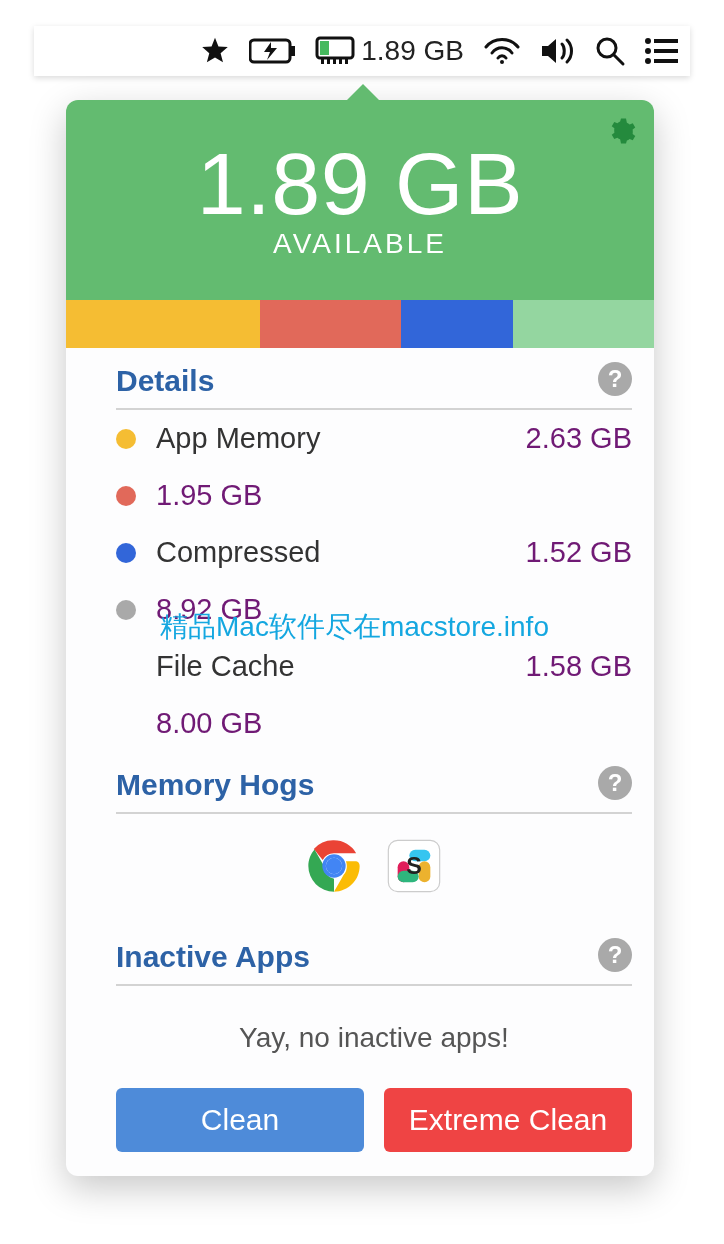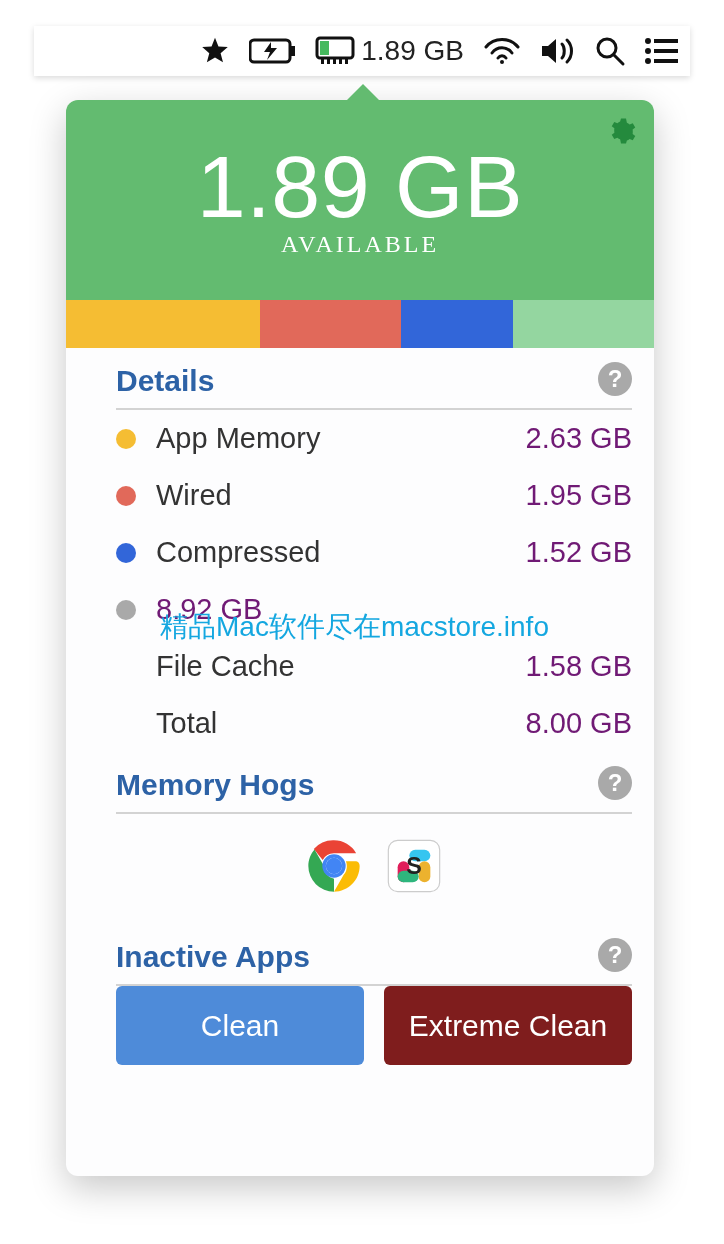--- a/index.html
+++ b/index.html
@@ -22,44 +22,44 @@
   .arrow-up {
     position:absolute; left:280px; top:-16px;
     width:0;height:0;border-left:17px solid transparent;border-right:17px solid transparent;border-bottom:17px solid #63bb70;
   }
   .header {
     height:200px; background:#63bb70; border-top-left-radius:12px; border-top-right-radius:12px;
     position:relative; display:flex; flex-direction:column; align-items:center; justify-content:center;
   }
   .gear { position:absolute; right:18px; top:16px; }
   .header-value { color:#fff; font-size:88px; font-weight:300; line-height:1; letter-spacing:0.5px; }
-  .header-label { color:#fff; font-size:24px; letter-spacing:3px; margin-top:0;font-family:Liberation Serif, serif; }
+  .header-label { color:#fff; font-size:28px; letter-spacing:3px; margin-top:0; }
   .usage-bar { height:48px; display:flex; }
   .seg { height:100%; }
 
   .content { padding:0 22px;margin-left:28px; }
   .section { position:relative; }
   .section-title { font-size:30px; font-weight:600; color:#2d62a6; padding:16px 0 10px; border-bottom:2px solid #d3d3d3; }
   .help { position:absolute; right:0; top:14px; width:34px; height:34px; border-radius:50%;
           background:#a9a9a9; color:#fff; font-size:24px; font-weight:700; display:flex;
           align-items:center; justify-content:center; }
   .row { display:flex; align-items:center; font-size:29px; color:#333; padding:12px 0; }
   .dot { width:20px; height:20px; border-radius:50%; margin-right:20px; flex:0 0 20px; }
   .dot.none { background:transparent; }
   .row .label { flex:1; }
   .row .value { font-weight:400; color:#701a75; }
 
   .hogs { display:flex; justify-content:center; gap:24px; padding:24px 0 30px; }
   .hog-icon { width:56px; height:56px; }
 
   .inactive-msg { text-align:center; font-size:28px; color:#555; padding:36px 0 34px; }
   .buttons { display:flex; gap:20px; padding:0 0 10px; }
-  .btn { flex:1; height:79px; border-radius:6px; color:#fff; font-size:30px; display:flex; align-items:center; justify-content:center; }
+  .btn { flex:1; height:64px; border-radius:6px; color:#fff; font-size:30px; display:flex; align-items:center; justify-content:center; }
   .btn-clean   { background:#4e8bd9; }
-  .btn-extreme { background:#7f1d1d; }
+  .btn-extreme { background:#ef4444; }
 
   .watermark { position:absolute; left:94px; top:508px; color:#14a7e0; font-size:28px; pointer-events:none; white-space:nowrap; }
 </style>
 </head>
 <body>
 
 <div class="menubar">
   <div class="item">
     <svg width="32" height="32" viewBox="0 0 24 24">
         <path fill="#111" d="M12 2l2.6 6.6 7 .4-5.4 4.6 1.8 6.8L12 16.9 5.9 20.4l1.8-6.8L2.4 9l7-.4z"></path>
@@ -143,40 +143,38 @@
       <div class="section-title">Details</div>
       <div class="help">?</div>
       <div id="details-rows">
           <div class="row">
             <div class="dot" style="background: rgb(245, 189, 51);"></div>
             <div class="label">App Memory</div>
             <div class="value">2.63 GB</div>
           </div>
           <div class="row">
             <div class="dot" style="background: rgb(225, 105, 90);"></div>
-            <div class="label">Wired</div>
             <div class="value">1.95 GB</div>
           </div>
           <div class="row">
             <div class="dot" style="background: rgb(50, 102, 217);"></div>
             <div class="label">Compressed</div>
             <div class="value">1.52 GB</div>
           </div>
           <div class="row">
             <div class="dot" style="background: rgb(169, 169, 169);"></div>
             <div class="value">8.92 GB</div>
           </div>
           <div class="row">
             <div class="dot none"></div>
             <div class="label">File Cache</div>
             <div class="value">1.58 GB</div>
           </div>
           <div class="row">
             <div class="dot none"></div>
-            <div class="label">Total</div>
             <div class="value">8.00 GB</div>
           </div>
         </div>
     </div>
 
     <div class="section">
       <div class="section-title">Memory Hogs</div>
       <div class="help">?</div>
       <div class="hogs">
         <div class="hog-icon">
@@ -199,20 +197,21 @@
             <rect x="10" y="28" width="18" height="10" rx="5" fill="#2eb67d"></rect>
             <text x="24" y="31" font-size="20" font-family="Arial" font-weight="700" text-anchor="middle" fill="#222">S</text>
           </svg>
         </div>
       </div>
     </div>
 
     <div class="section">
       <div class="section-title">Inactive Apps</div>
       <div class="help">?</div>
+      <div class="inactive-msg">Yay, no inactive apps!</div>
       <div class="buttons">
         <div class="btn btn-clean">Clean</div>
         <div class="btn btn-extreme">Extreme Clean</div>
       </div>
     </div>
   </div>
 
   <div class="watermark">精品Mac软件尽在macstore.info</div>
 </div>
 

